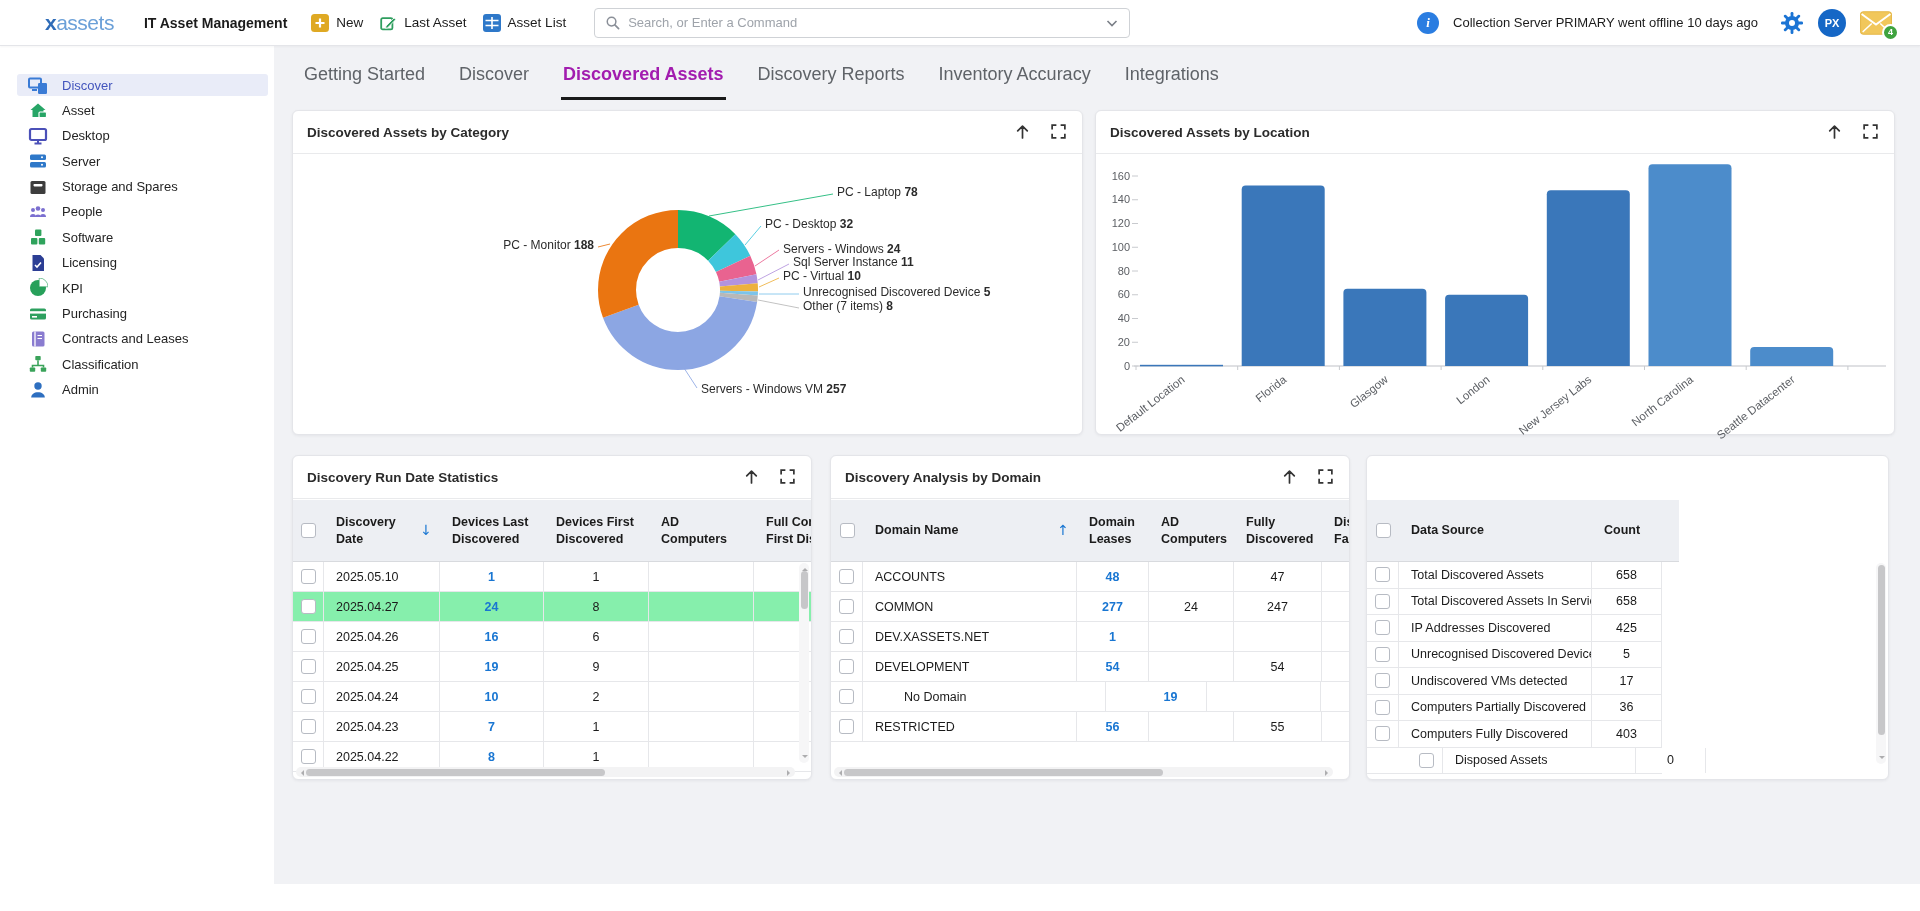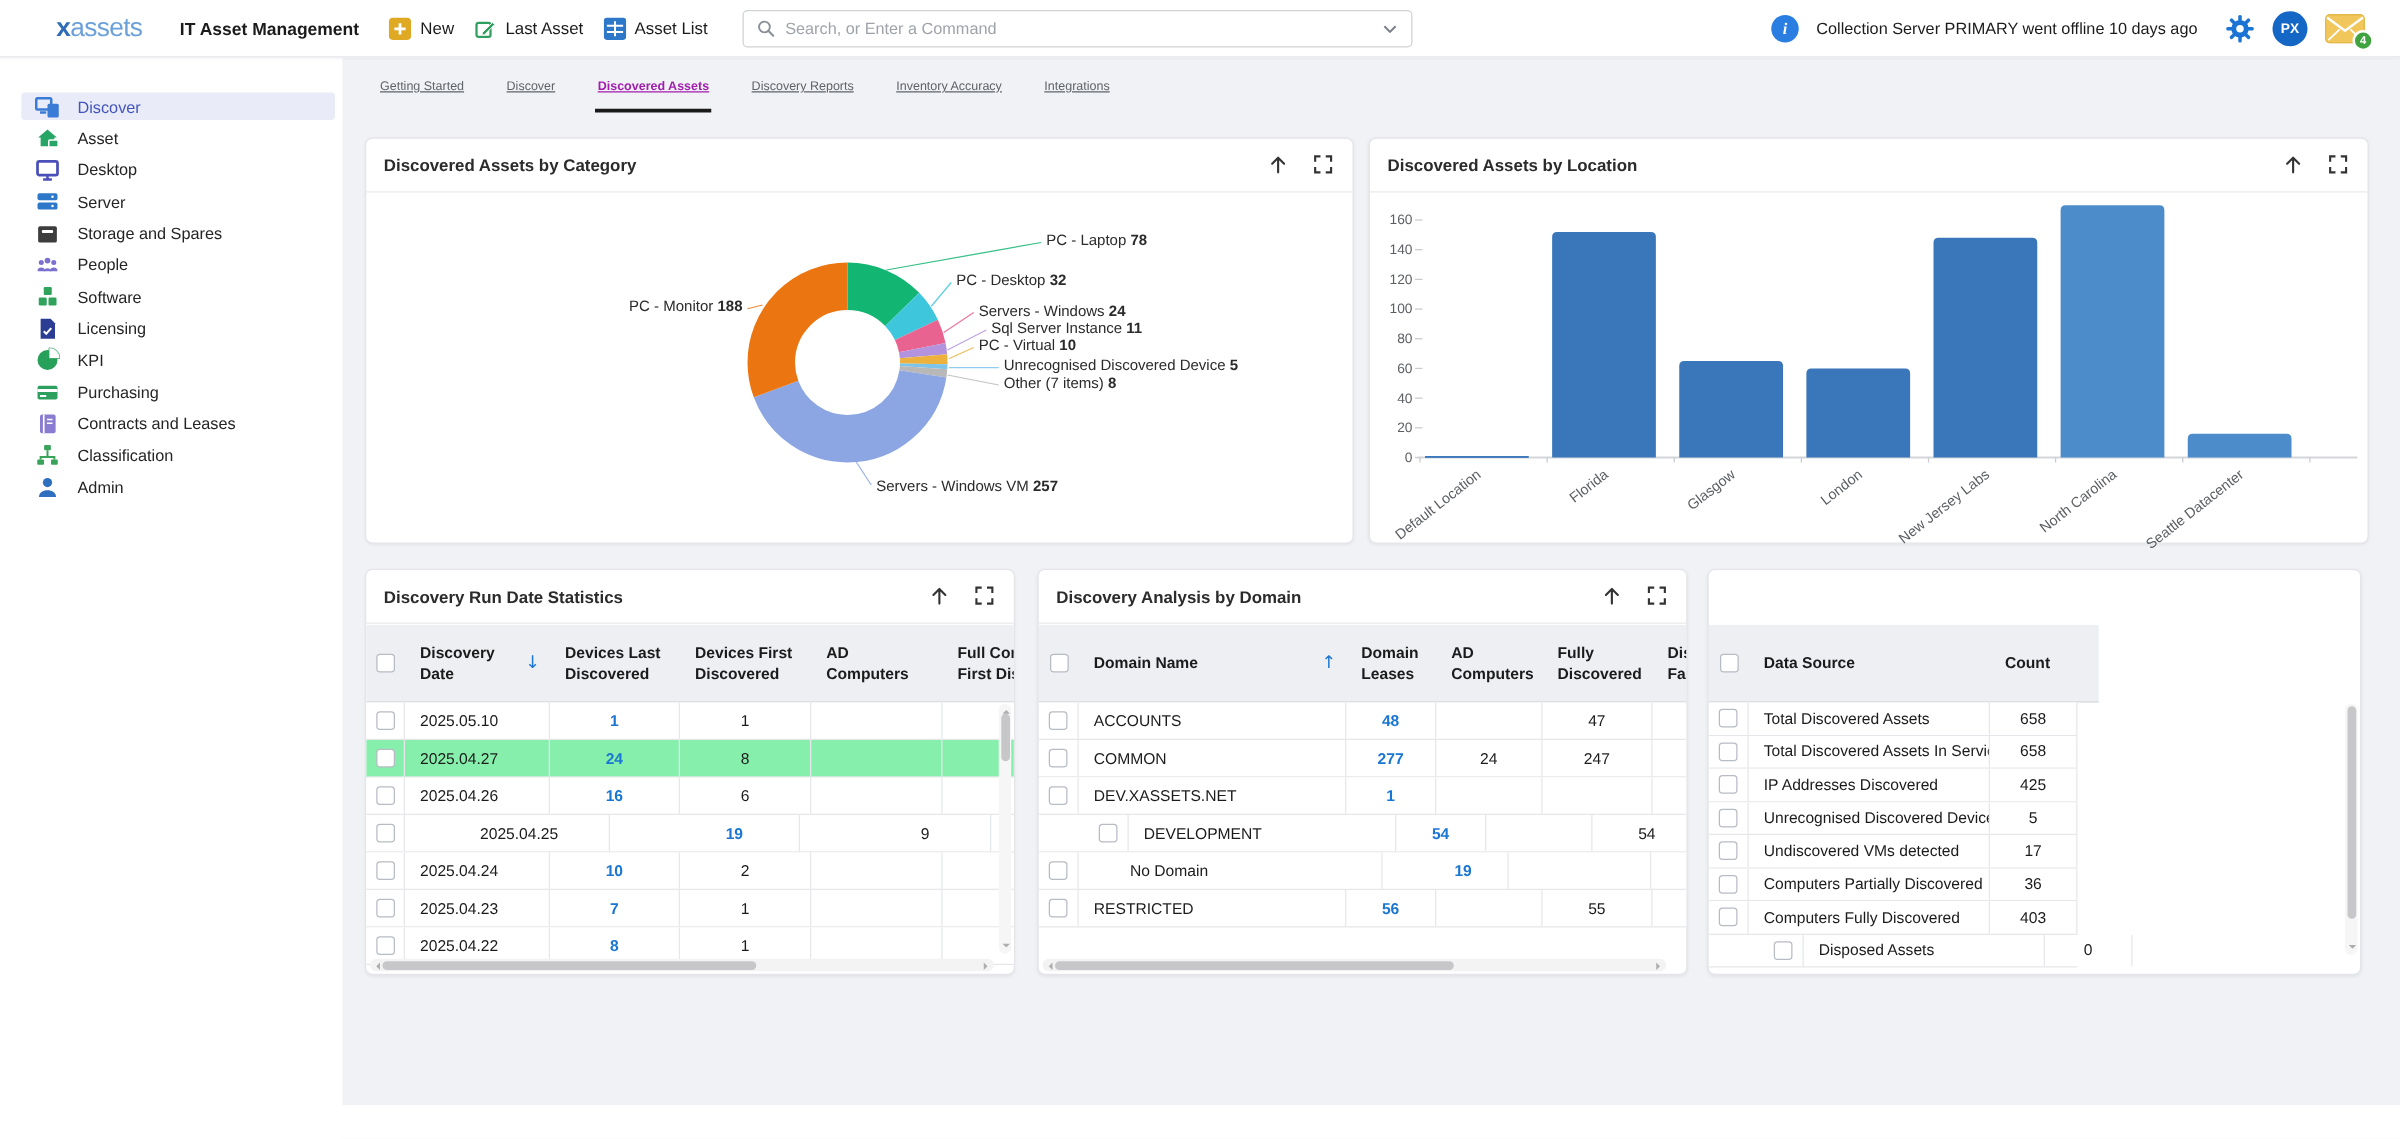--- a/index.html
+++ b/index.html
@@ -41,21 +41,21 @@
   .side-item { display:flex; align-items:center; height:22px; margin:0 6px 3.4px 17px; padding-left:11px;
                border-radius:3px; cursor:pointer; }
   .side-item.selected { background:#e9ecf8; }
   .side-icon { width:20px; height:20px; margin-right:14px; display:flex; align-items:center; justify-content:center; }
   .side-label { font-size:13px; color:#242424; white-space:nowrap; }
   .side-item.selected .side-label { color:#4355bd; }
 
   
   .content { position:absolute; left:274px; top:46px; width:1646px; height:838px; background:#f1f2f5; }
   .tabs { position:absolute; left:28px; top:0; display:flex; gap:30px; }
-  .tab { padding:18px 2px 12px; font-size:10px; color:#5f6368; border-bottom:3px solid transparent; cursor:pointer;text-decoration:underline; }
+  .tab { padding:18px 2px 12px; font-size:18px; color:#5f6368; border-bottom:3px solid transparent; cursor:pointer; }
   .tab.active { color:#a21caf; font-weight:700; border-color:#1a1a1a; }
 
   .card { position:absolute; background:#fff; border:1px solid #e4e5e9; border-radius:6px;
           box-shadow:0 1px 3px rgba(20,20,40,0.06); }
   .card-head { height:43px; border-bottom:1px solid #e9eaec; display:flex; align-items:center; padding:0 14px; }
   .card-title { font-size:13.5px; font-weight:700; color:#2b2b2b; }
   .card-actions { margin-left:auto; display:flex; gap:18px; align-items:center; }
   .icon-btn { width:18px; height:18px; border:none; background:none; cursor:pointer; padding:0; display:flex; }
   .card-body { position:relative; height:280px; overflow:visible; }
   .card-body svg { overflow:visible; display:block; }
@@ -483,21 +483,21 @@
             <div class="tr" style="height: 30px;">
               <div class="cb-cell td-cb" style="width: 31px;">
                 <span class="cb"></span>
               </div>
               <div class="td" style="width: 116px;">2025.04.26</div>
               <div class="td center link" style="width: 104px;">16</div>
               <div class="td center" style="width: 105px;">6</div>
               <div class="td" style="width: 105px;"></div>
               <div class="td" style="width: 110px;"></div>
             </div>
-            <div class="tr" style="height: 30px; gap: 48px;">
+            <div class="tr" style="height: 30px;">
               <div class="cb-cell td-cb" style="width: 31px;">
                 <span class="cb"></span>
               </div>
               <div class="td" style="width: 116px;">2025.04.25</div>
               <div class="td center link" style="width: 104px;">19</div>
               <div class="td center" style="width: 105px;">9</div>
               <div class="td" style="width: 105px;"></div>
               <div class="td" style="width: 110px;"></div>
             </div>
             <div class="tr" style="height: 30px;">
@@ -604,21 +604,21 @@
             <div class="tr" style="height: 30px;">
               <div class="cb-cell td-cb" style="width: 32px;">
                 <span class="cb"></span>
               </div>
               <div class="td" style="width: 214px;">DEV.XASSETS.NET</div>
               <div class="td center link" style="width: 72px;">1</div>
               <div class="td center" style="width: 85px;"></div>
               <div class="td center" style="width: 88px;"></div>
               <div class="td" style="width: 60px;"></div>
             </div>
-            <div class="tr" style="height: 30px; padding-left: 40px;">
+            <div class="tr" style="height: 30px;">
               <div class="cb-cell td-cb" style="width: 32px;">
                 <span class="cb"></span>
               </div>
               <div class="td" style="width: 214px;">DEVELOPMENT</div>
               <div class="td center link" style="width: 72px;">54</div>
               <div class="td center" style="width: 85px;"></div>
               <div class="td center" style="width: 88px;">54</div>
               <div class="td" style="width: 60px;"></div>
             </div>
             <div class="tr" style="height: 30px; gap: 29px;">

